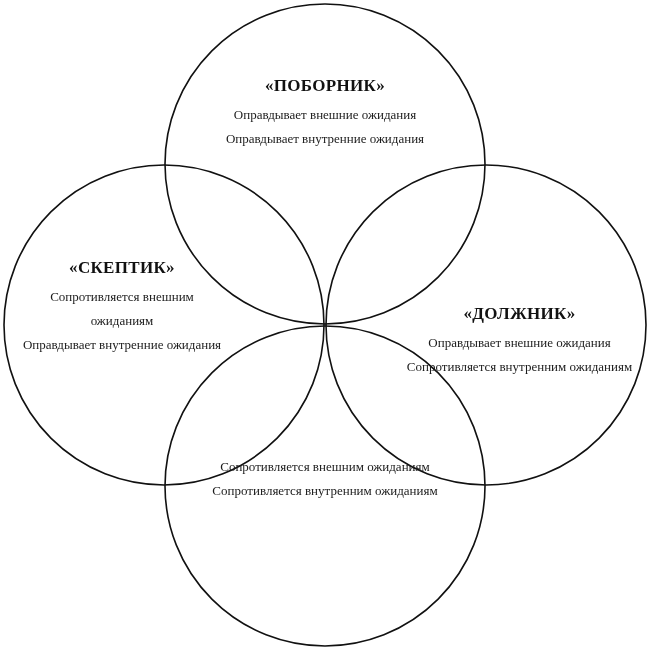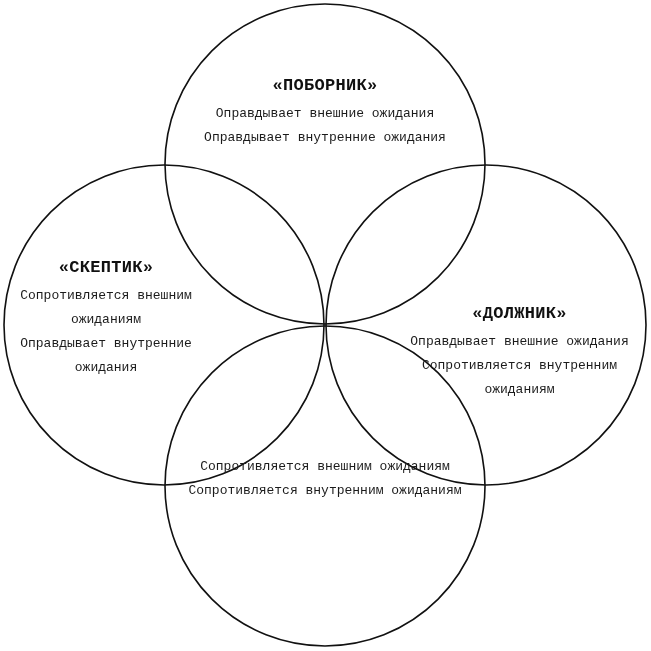--- a/index.html
+++ b/index.html
@@ -5,21 +5,21 @@
   html, body {
     margin: 0;
     padding: 0;
     background: #ffffff;
   }
   .stage {
     position: relative;
     width: 651px;
     height: 651px;
     background: #ffffff;
-    font-family: Liberation Mono, monospace;
+    font-family: Liberation Serif, serif;
     color: #111111;
     overflow: hidden;
   }
   .venn-svg {
     position: absolute;
     left: 0;
     top: 0;
     width: 651px;
     height: 651px;
   }
@@ -38,21 +38,21 @@
     letter-spacing: 0.3px;
     margin-bottom: 7px;
     color: #111111;
   }
   .stmt {
     font-size: 13px;
     line-height: 24px;
     color: #1b1b1b;
   }
   .block-top    { left: 130px; top: 76px;  width: 390px; }
-  .block-left   { left: 6px;  top: 258px; width: 200px; }
+  .block-left   { left: 22px;  top: 258px; width: 200px; }
   .block-right  { left: 402px; top: 283px; width: 235px; margin-top: 21px; }
   .block-bottom { left: 125px; top: 455px; width: 400px; }
 </style>
 </head>
 <body>
 
 <div class="stage">
 
   <svg class="venn-svg" viewBox="0 0 651 651" aria-hidden="true">
     <circle cx="325" cy="164" r="160"></circle>

